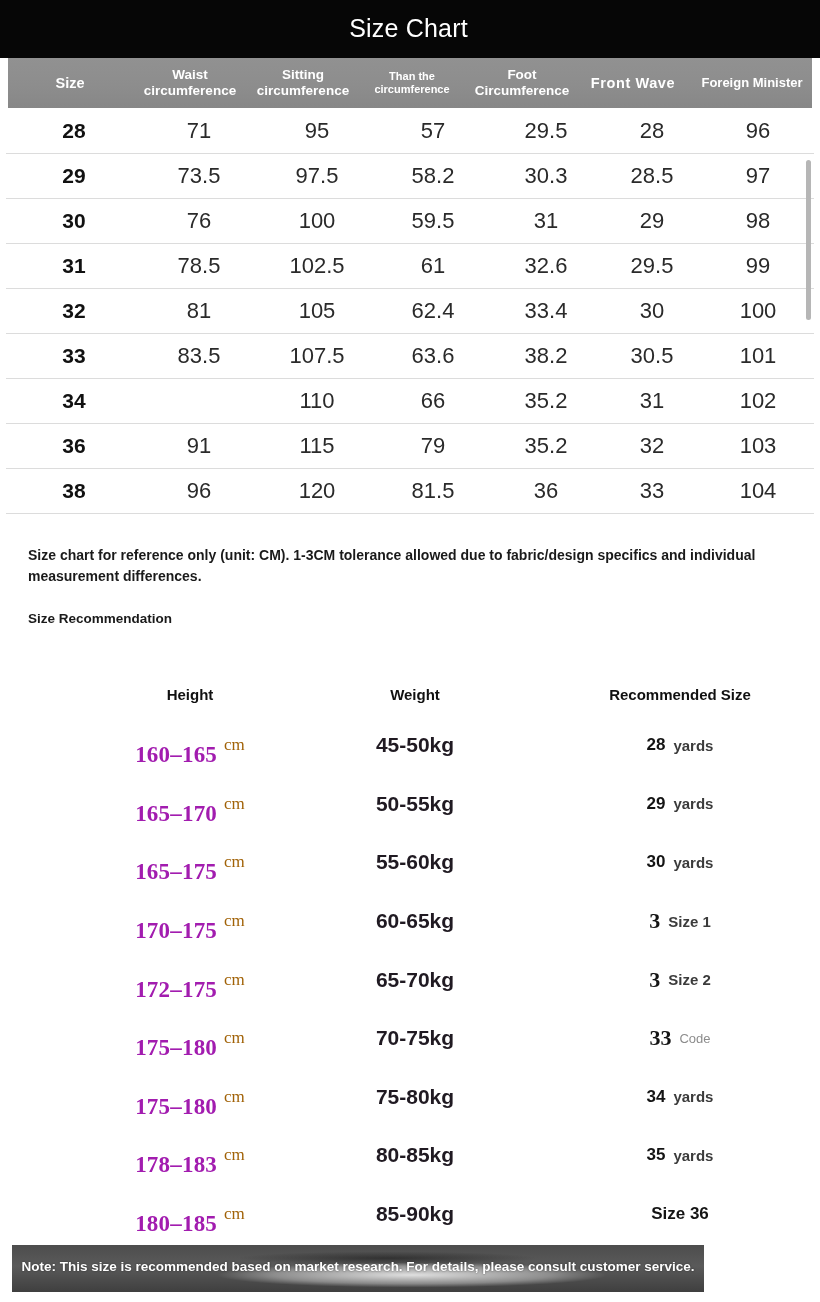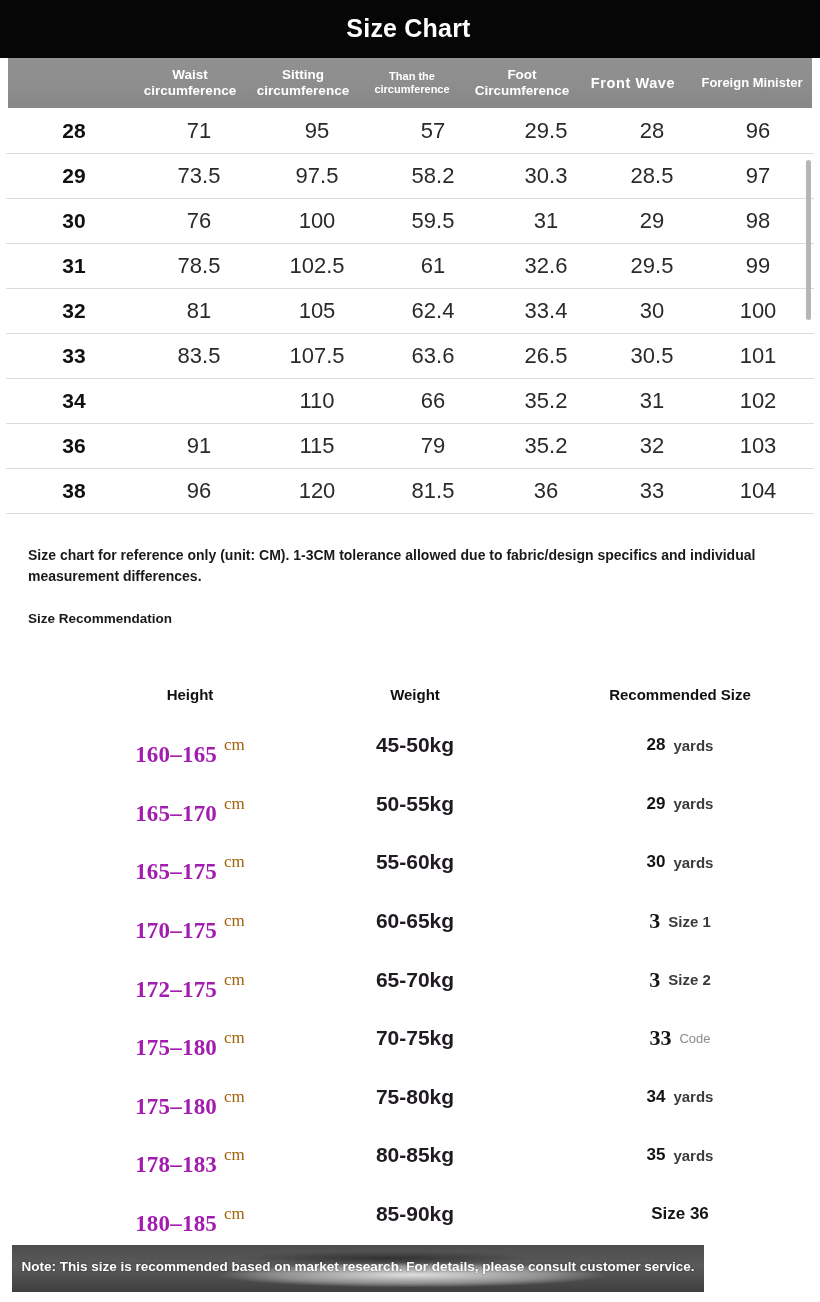--- a/index.html
+++ b/index.html
@@ -23,21 +23,21 @@
     left: 0; top: 0;
     width: 820px; height: 58px;
     background: #060606;
   }
   .title-bar .title-text {
     position: absolute;
     left: 0; right: 3px; top: 14px;
     text-align: center;
     color: #ffffff;
     font-size: 25px;
-    font-weight: 700;
+    font-weight: 400;
     letter-spacing: 0.2px;
   }
 
   
   .size-table {
     position: absolute;
     left: 0; top: 58px;
     width: 820px;
   }
   .size-header {
@@ -256,20 +256,21 @@
 </style>
 </head>
 <body>
 
 <div class="title-bar">
   <div class="title-text">Size Chart</div>
 </div>
 
 <div class="size-table">
   <div class="size-header">
+    <div class="hcell c0">Size</div>
     <div class="hcell c1">Waist circumference</div>
     <div class="hcell c2">Sitting circumference</div>
     <div class="hcell c3">Than the circumference</div>
     <div class="hcell c4">Foot Circumference</div>
     <div class="hcell c5">Front Wave</div>
     <div class="hcell c6">Foreign Minister</div>
   </div>
 
   <div class="size-body" id="size-body">
       <div class="size-row">
@@ -315,21 +316,21 @@
         <div class="cell c3">62.4</div>
         <div class="cell c4">33.4</div>
         <div class="cell c5">30</div>
         <div class="cell c6">100</div>
       </div>
       <div class="size-row">
         <div class="cell c0">33</div>
         <div class="cell c1">83.5</div>
         <div class="cell c2">107.5</div>
         <div class="cell c3">63.6</div>
-        <div class="cell c4">26.5</div>
+        <div class="cell c4">38.2</div>
         <div class="cell c5">30.5</div>
         <div class="cell c6">101</div>
       </div>
       <div class="size-row">
         <div class="cell c0">34</div>
         <div class="cell c2">110</div>
         <div class="cell c3">66</div>
         <div class="cell c4">35.2</div>
         <div class="cell c5">31</div>
         <div class="cell c6">102</div>

